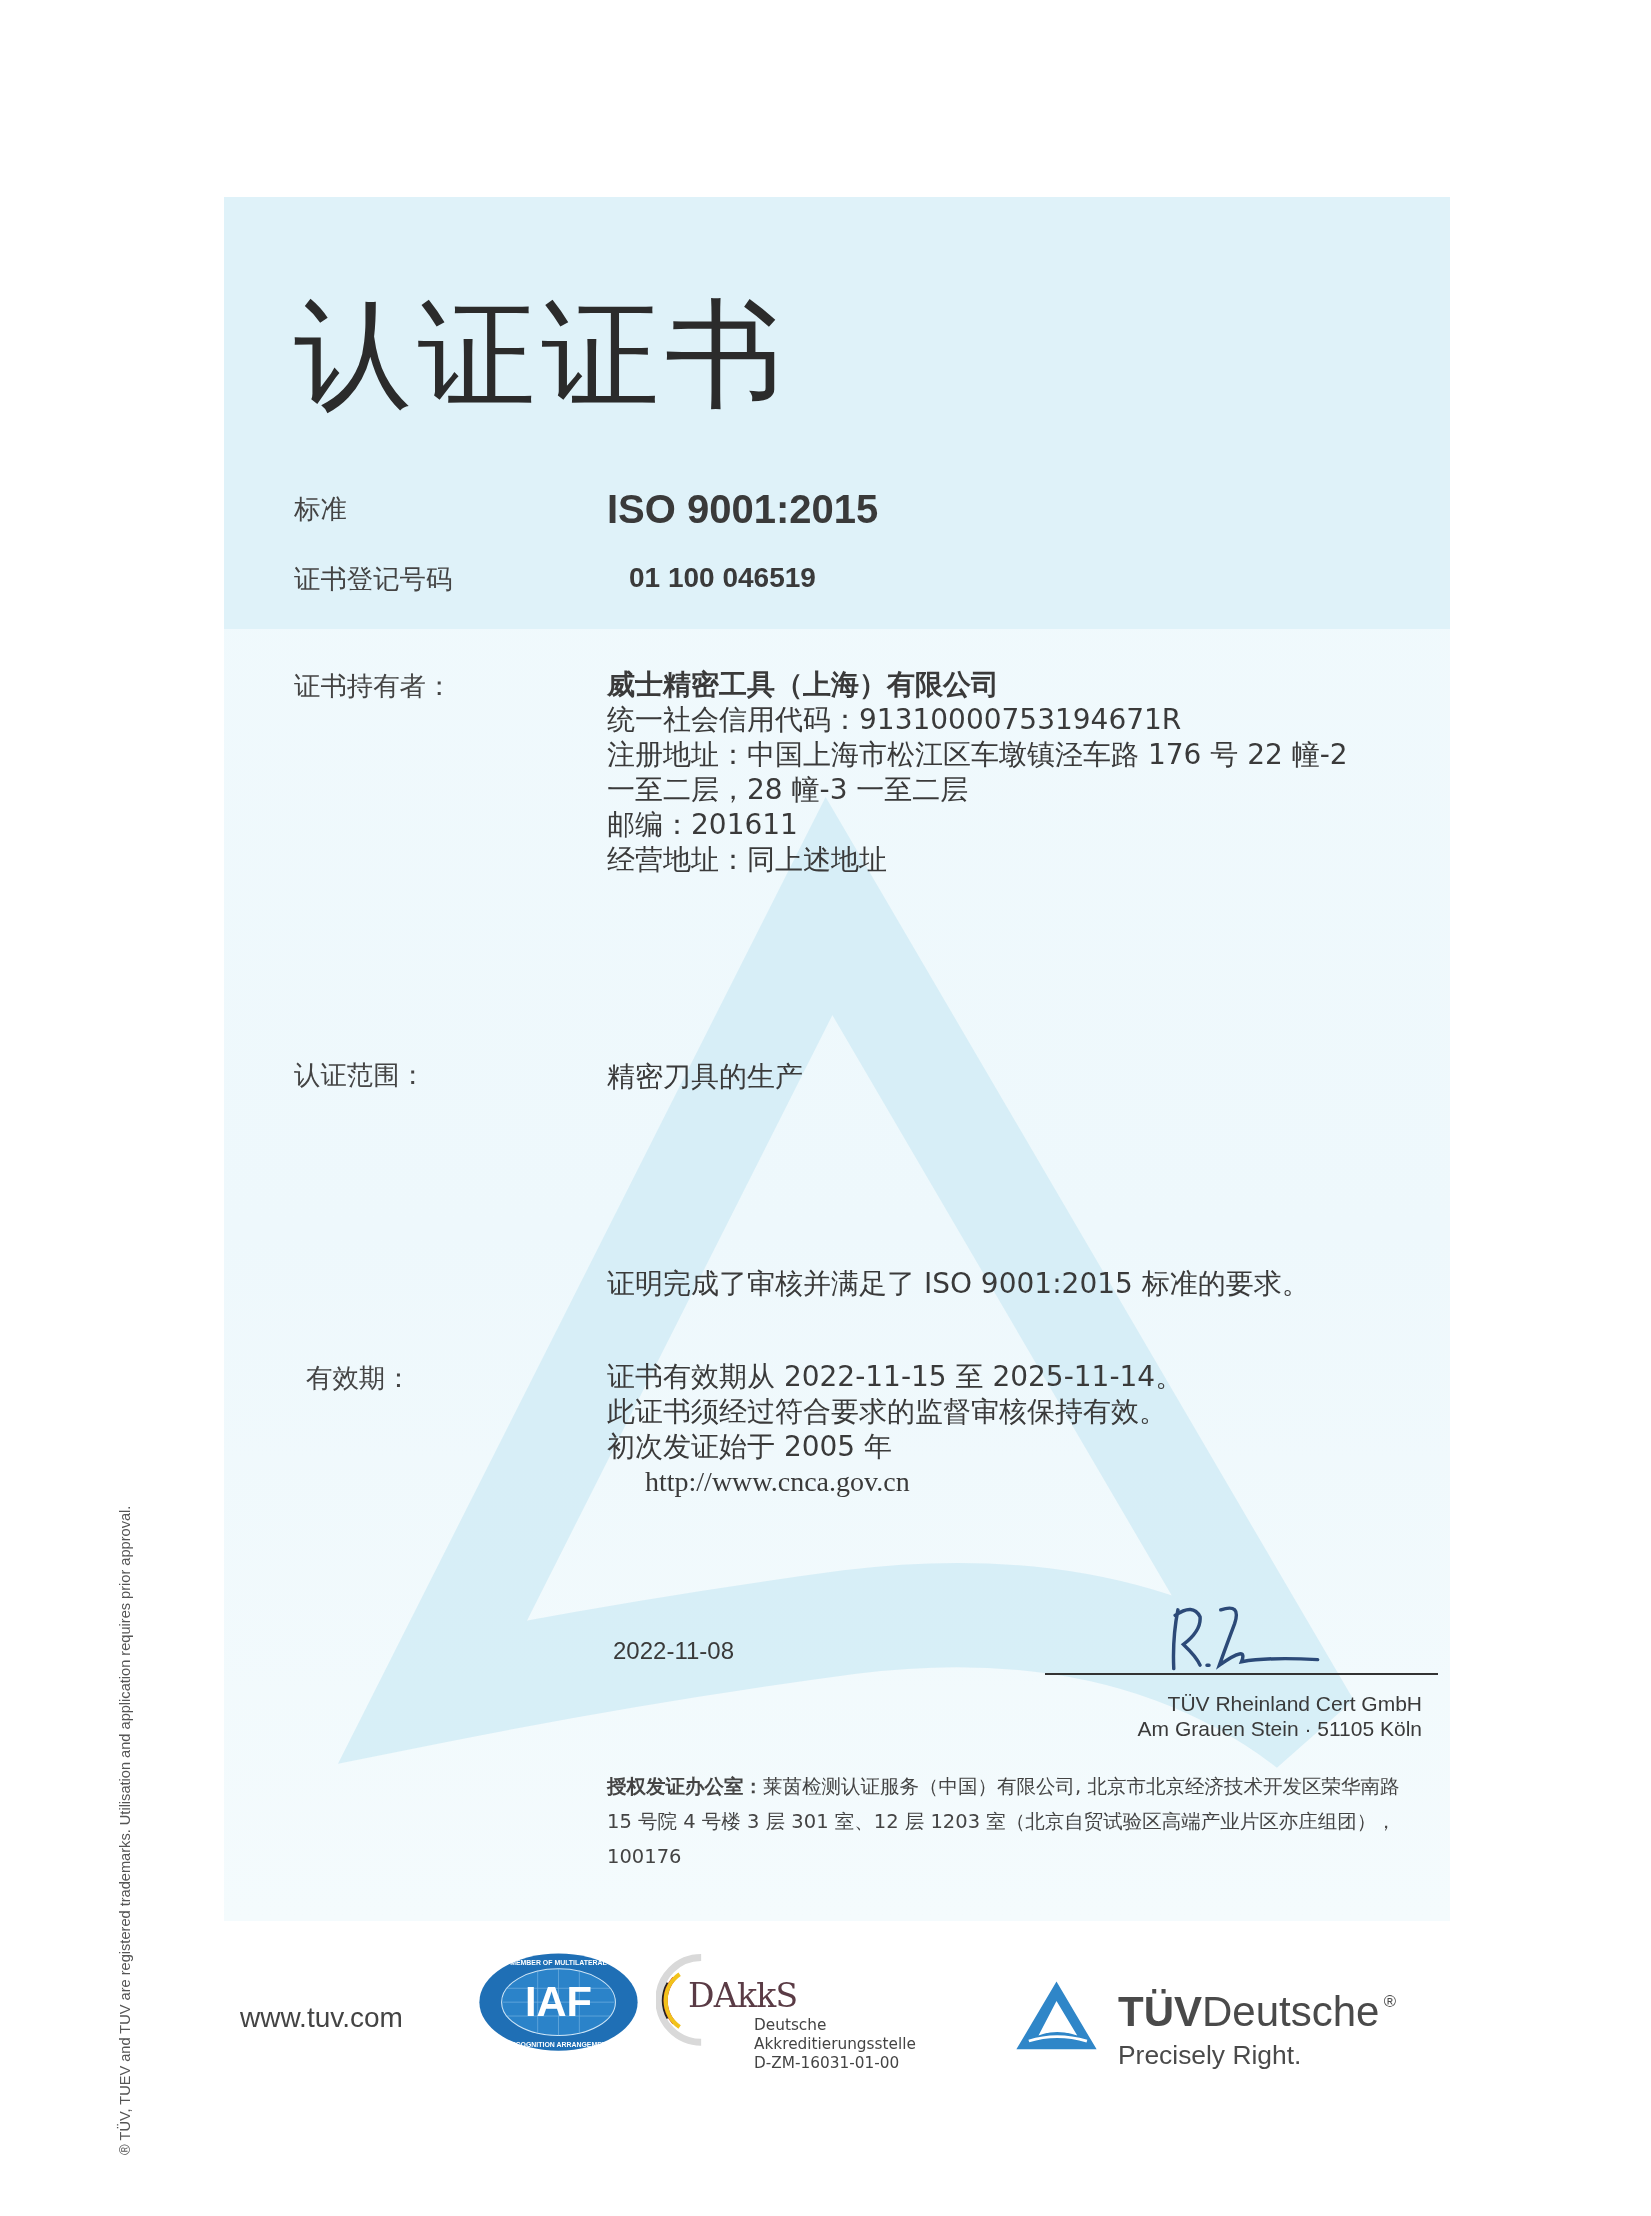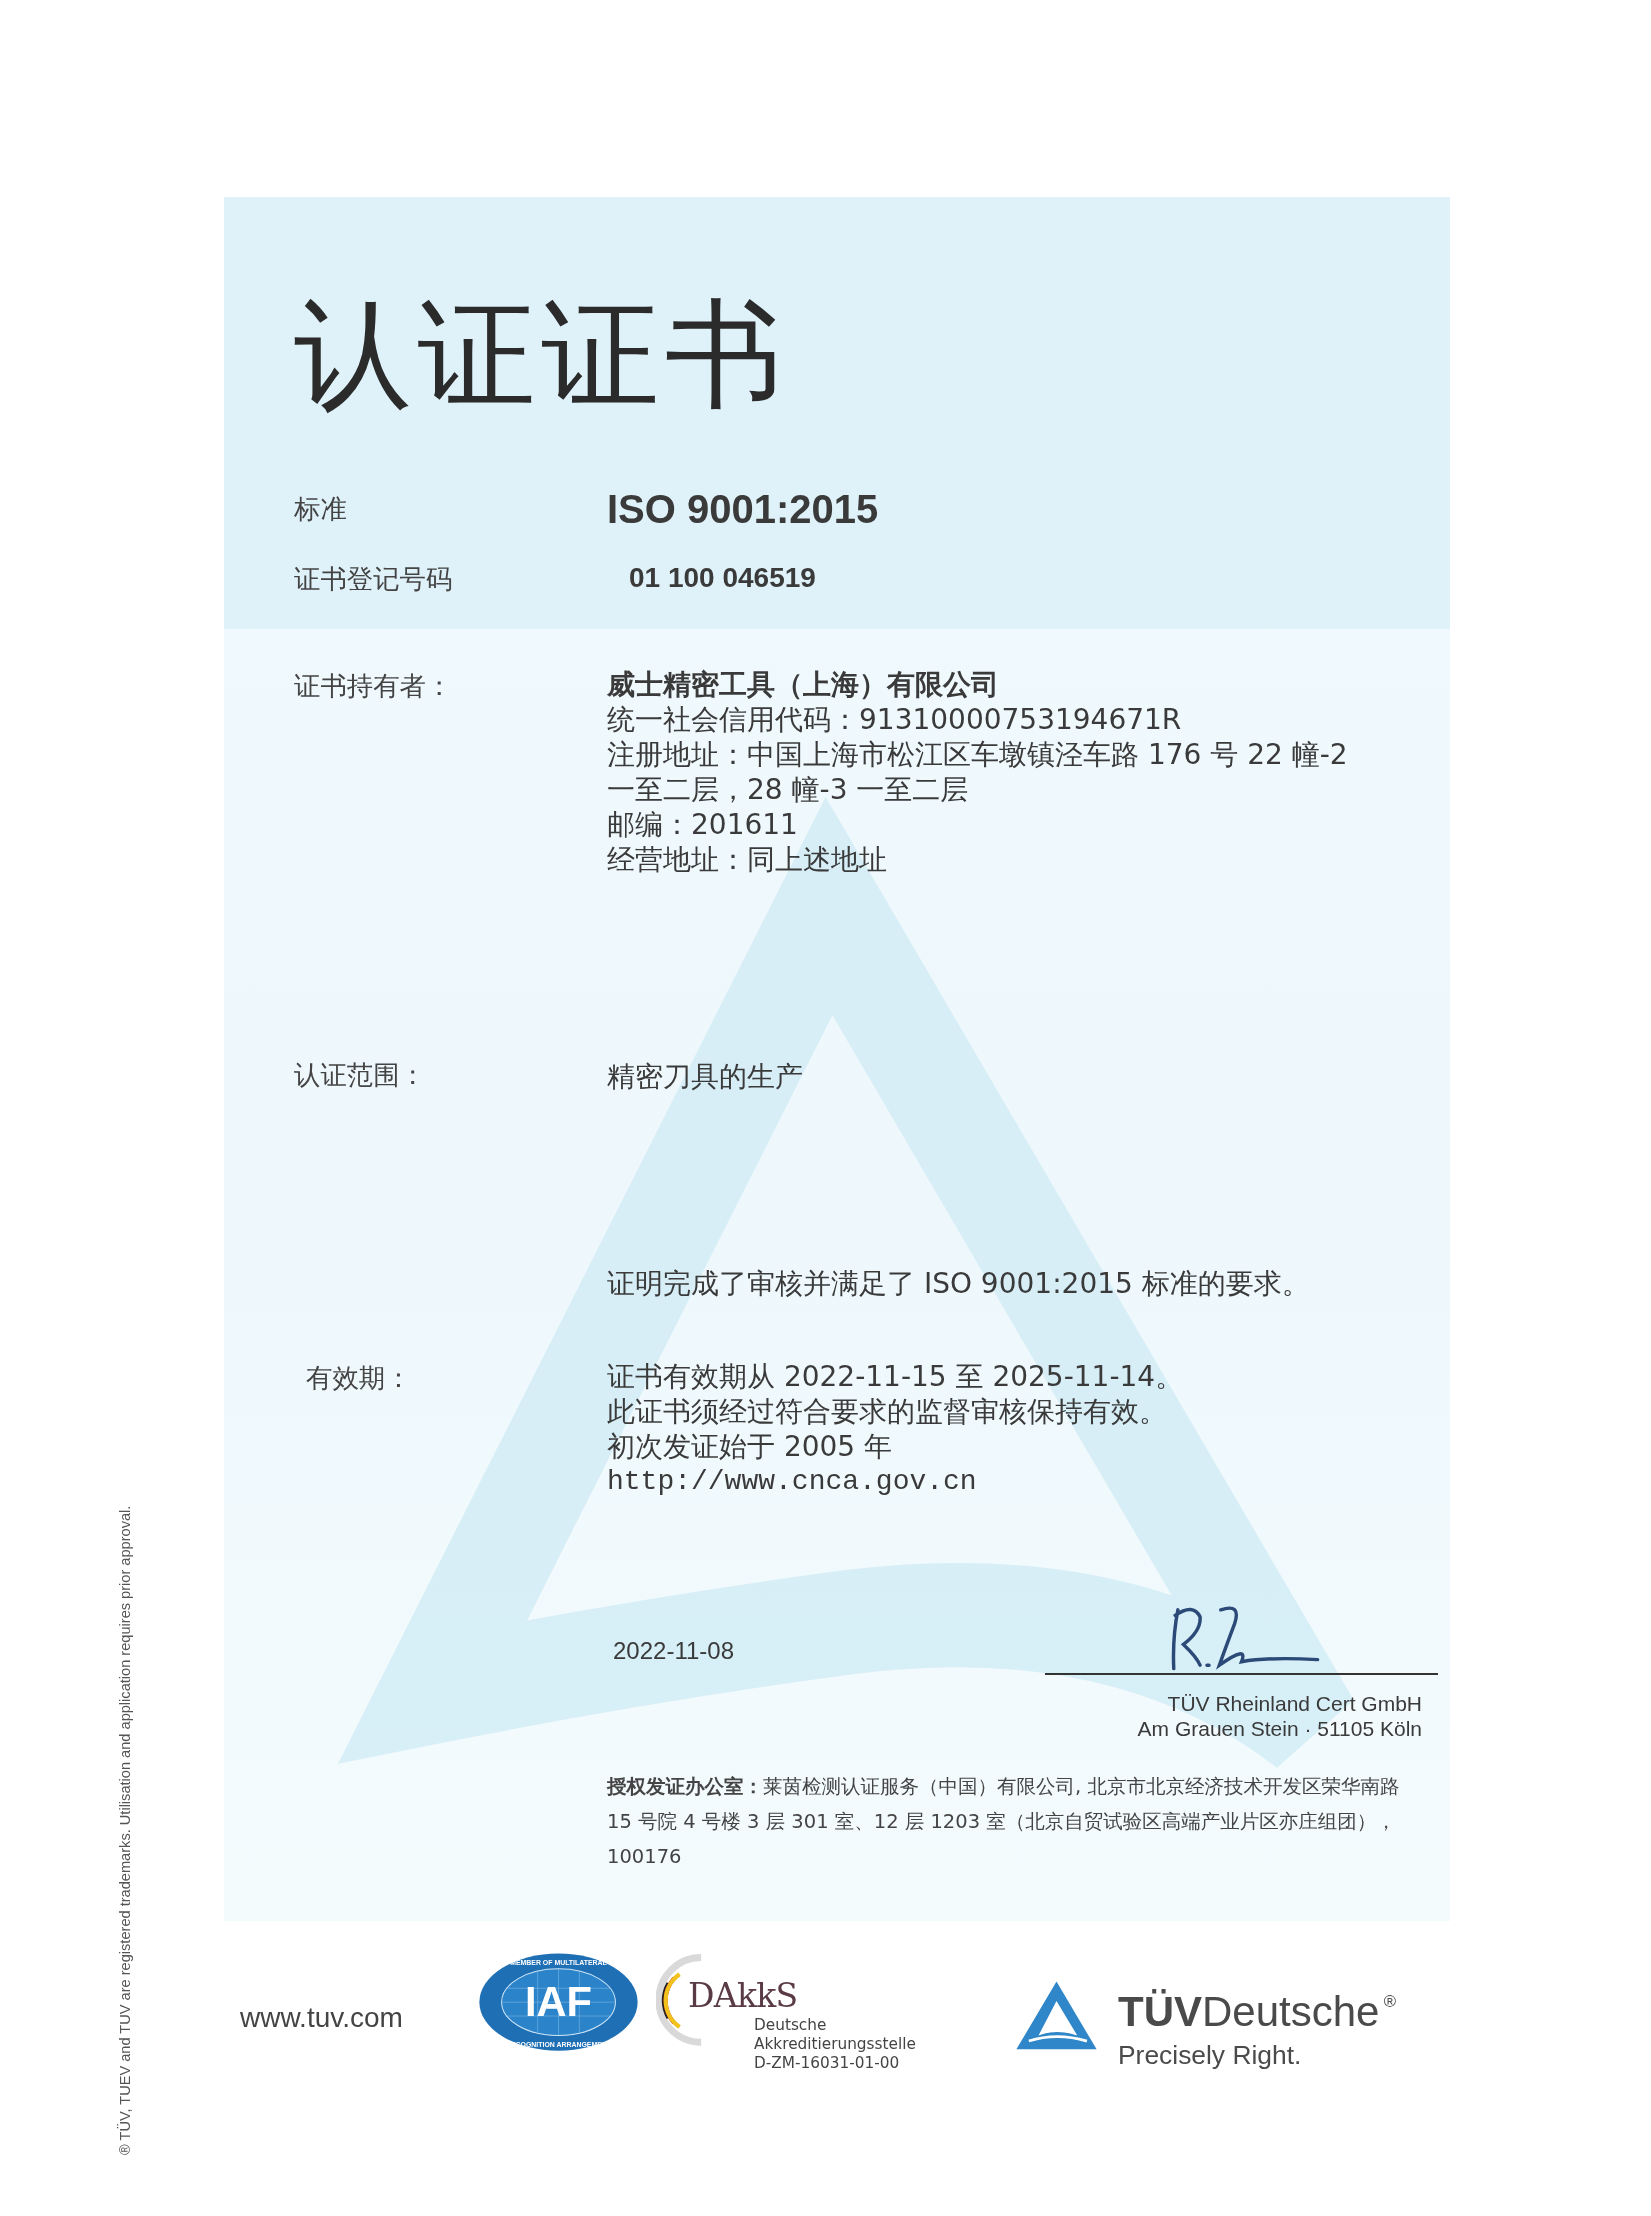--- a/index.html
+++ b/index.html
@@ -21,21 +21,21 @@
   .abs { position: absolute; white-space: nowrap; }
   .title { left: 294px; top: 295px; font-size: 118px; color: #2b2b2b; letter-spacing: 5.6px; font-weight: normal; line-height: 1; }
   .lbl { font-size: 26.4px; color: #444; }
   .val { font-size: 28px; color: #3a3a3a; text-align: center; }
   .iso { font-size: 40px; font-weight: bold; color: #3a3a3a; font-family: "Liberation Sans", sans-serif; }
   .regno { font-size: 28px; font-weight: bold; color: #3a3a3a; font-family: "Liberation Sans", sans-serif; }
   .holder-lines { left: 607px; top: 667px; font-size: 28px; line-height: 35px; }
   .holder-lines div { white-space: nowrap; }
   .holder-name { font-weight: bold; }
   .validity-lines { left: 607px; top: 1359px; font-size: 28px; line-height: 35px; }
-  .validity-lines .url { font-family: Liberation Mono, monospace; }
+  .validity-lines .url { font-family: Liberation Serif, serif; margin-left: 38px; }
   .date { left: 613px; top: 1637px; font-size: 24px; font-family: "Liberation Sans", sans-serif; }
   .sig-line { position: absolute; left: 1045px; top: 1673px; width: 393px; height: 2.1px; background: #333; }
   .sig { position: absolute; left: 1158px; top: 1596px; width: 174px; height: 83px; }
   .org { right: 229px; top: 1691px; font-size: 21px; text-align: right; line-height: 25px; font-family: "Liberation Sans", sans-serif; }
   .office { left: 607px; top: 1769px; font-size: 19.5px; line-height: 35px; color: #444; }
   .office b { font-weight: bold; }
   .side-note {
     position: absolute; left: 117px; top: 2155px; transform-origin: 0 0; transform: rotate(-90deg);
     font-size: 14.6px; color: #555; white-space: nowrap; font-family: "Liberation Sans", sans-serif;
   }

